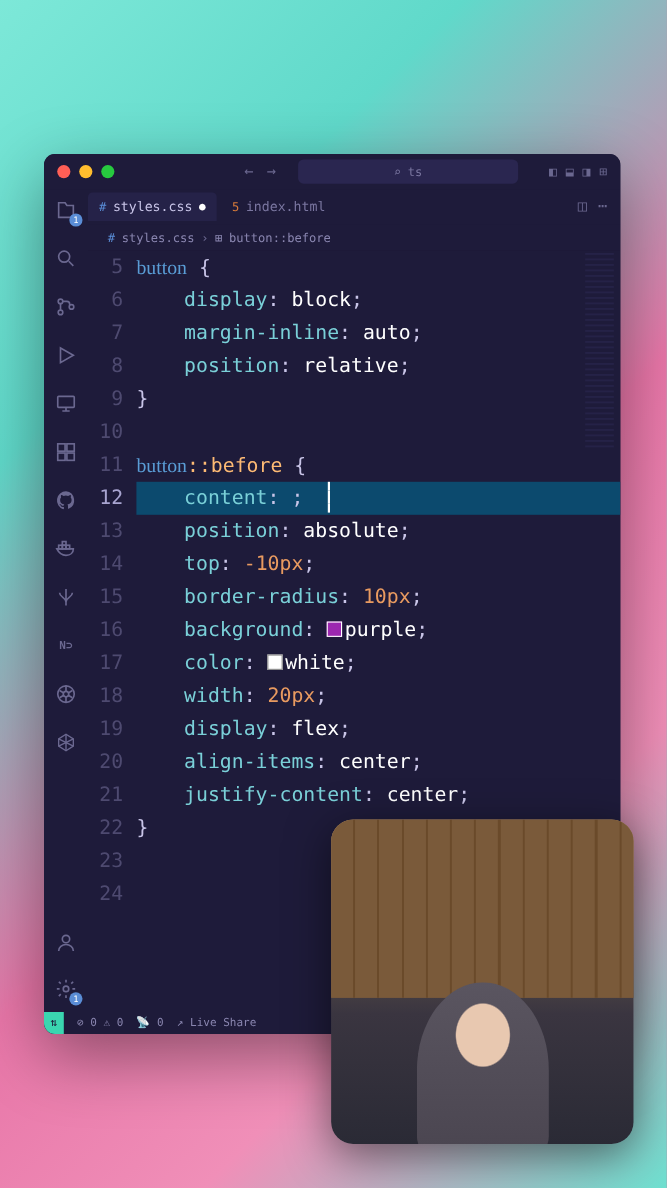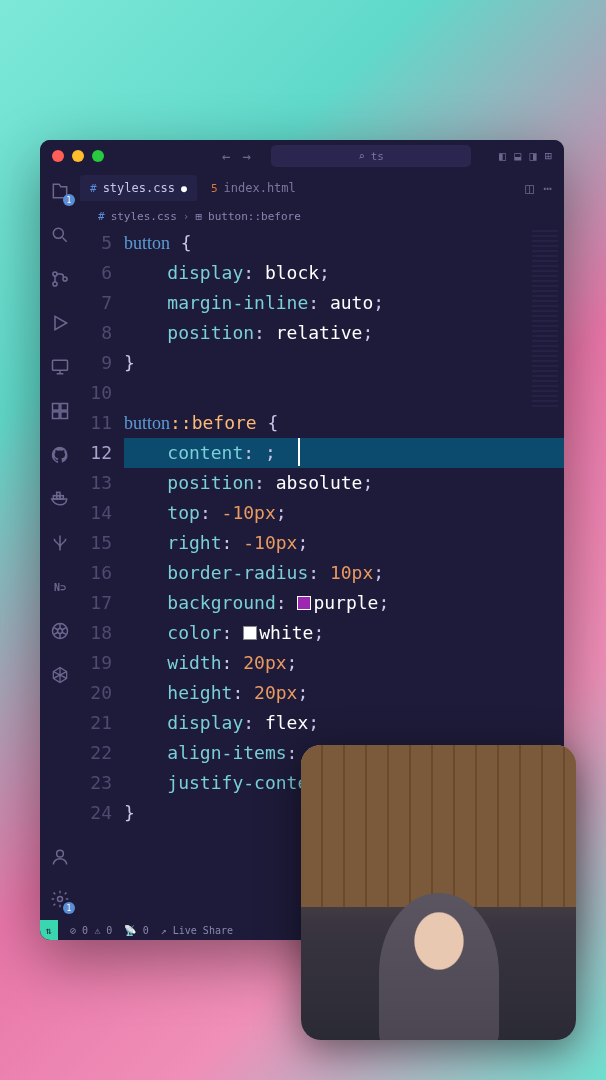--- a/index.html
+++ b/index.html
@@ -467,26 +467,24 @@
       <div class="line"><span class="sel">button</span><span class="brace"> {</span></div>
       <div class="line">    <span class="prop">display</span><span class="punct">: </span><span class="val">block</span><span class="punct">;</span></div>
       <div class="line">    <span class="prop">margin-inline</span><span class="punct">: </span><span class="val">auto</span><span class="punct">;</span></div>
       <div class="line">    <span class="prop">position</span><span class="punct">: </span><span class="val">relative</span><span class="punct">;</span></div>
       <div class="line"><span class="brace">}</span></div>
       <div class="line"></div>
       <div class="line"><span class="sel">button</span><span class="pseudo">::before</span><span class="brace"> {</span></div>
       <div class="line hl">    <span class="prop">content</span><span class="punct">: </span><span class="val"></span><span class="punct">;</span></div>
       <div class="line">    <span class="prop">position</span><span class="punct">: </span><span class="val">absolute</span><span class="punct">;</span></div>
       <div class="line">    <span class="prop">top</span><span class="punct">: </span><span class="num">-10px</span><span class="punct">;</span></div>
-      <div class="line">    <span class="prop">right</span><span class="punct">: </span><span class="num">-10px</span><span class="punct">;</span></div>
       <div class="line">    <span class="prop">border-radius</span><span class="punct">: </span><span class="num">10px</span><span class="punct">;</span></div>
       <div class="line">    <span class="prop">background</span><span class="punct">: </span><span class="swatch-purple"></span><span class="val">purple</span><span class="punct">;</span></div>
       <div class="line">    <span class="prop">color</span><span class="punct">: </span><span class="swatch-white"></span><span class="val">white</span><span class="punct">;</span></div>
       <div class="line">    <span class="prop">width</span><span class="punct">: </span><span class="num">20px</span><span class="punct">;</span></div>
-      <div class="line">    <span class="prop">height</span><span class="punct">: </span><span class="num">20px</span><span class="punct">;</span></div>
       <div class="line">    <span class="prop">display</span><span class="punct">: </span><span class="val">flex</span><span class="punct">;</span></div>
       <div class="line">    <span class="prop">align-items</span><span class="punct">: </span><span class="val">center</span><span class="punct">;</span></div>
       <div class="line">    <span class="prop">justify-content</span><span class="punct">: </span><span class="val">center</span><span class="punct">;</span></div>
       <div class="line"><span class="brace">}</span></div>
       <div class="cursor-caret">
           <span class="bar"></span>
         </div>
     </div>
   </div>
 

